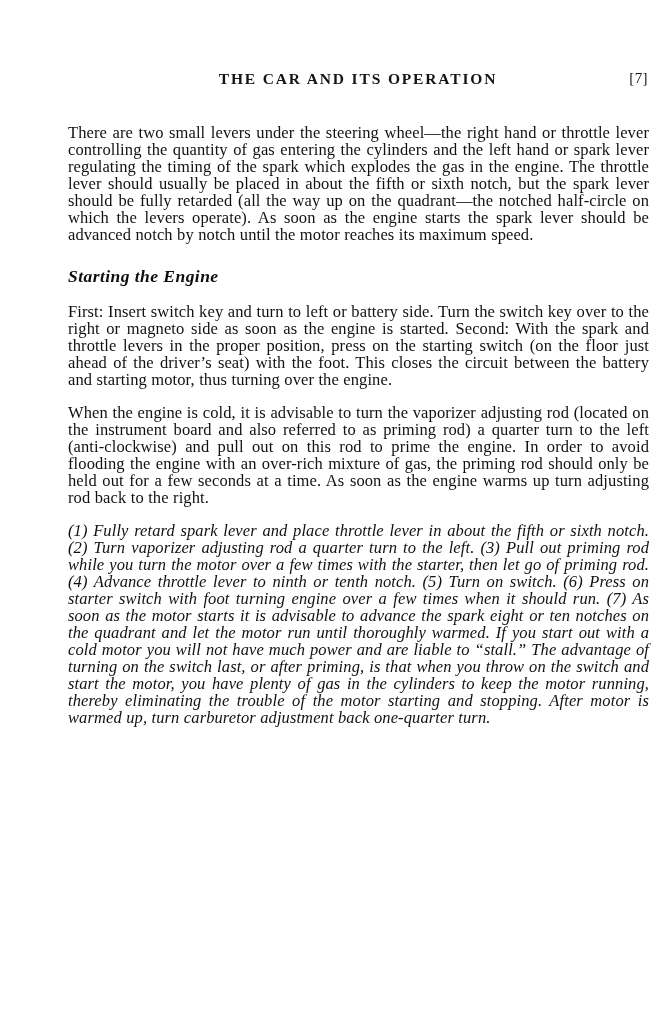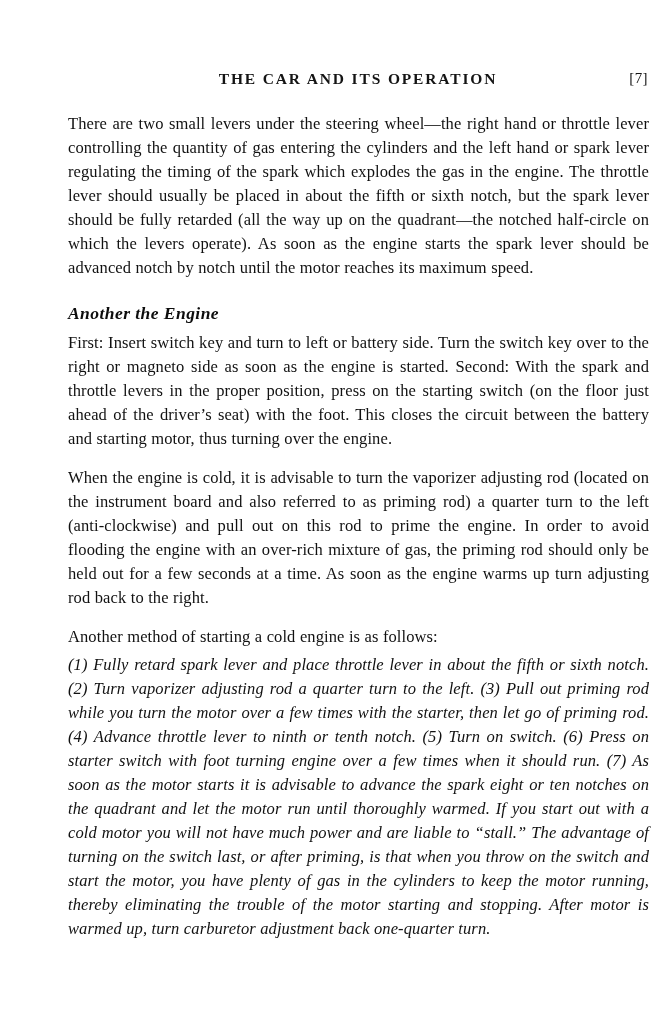--- a/index.html
+++ b/index.html
@@ -55,23 +55,23 @@
 
   
   .text-block {
     position: absolute;
     left: 68px;
     top: 108px;
     width: 581px;
   }
 
   p.para {
-    margin: 4px 0 15px 0;
+    margin: 16px 0 15px 0;
     font-size: 16.5px;
-    line-height: 24px;
+    line-height: 17px;
     text-align: justify;
     text-justify: inter-word;
     letter-spacing: 0.1px;
     word-spacing: 0.2px;
     color: #111111;
     hyphens: none;
   }
   p.para:last-child {
     margin-bottom: 0;
     font-style: italic;
@@ -100,25 +100,24 @@
 
   <div class="running-head">
     <span class="running-head-title">THE CAR AND ITS OPERATION</span>
     <span class="folio">[7]</span>
   </div>
 
   <div class="text-block">
 
     <p class="para">There are two small levers under the steering wheel—the right hand or throttle lever controlling the quantity of gas entering the cylinders and the left hand or spark lever regulating the timing of the spark which explodes the gas in the engine. The throttle lever should usually be placed in about the fifth or sixth notch, but the spark lever should be fully retarded (all the way up on the quadrant—the notched half-circle on which the levers operate). As soon as the engine starts the spark lever should be advanced notch by notch until the motor reaches its maximum speed.</p>
 
-    <h2 class="section-heading">Another the Engine</h2>
+    <h2 class="section-heading">Starting the Engine</h2>
 
     <p class="para">First: Insert switch key and turn to left or battery side. Turn the switch key over to the right or magneto side as soon as the engine is started. Second: With the spark and throttle levers in the proper position, press on the starting switch (on the floor just ahead of the driver’s seat) with the foot. This closes the circuit between the battery and starting motor, thus turning over the engine.</p>
 
     <p class="para">When the engine is cold, it is advisable to turn the vaporizer adjusting rod (located on the instrument board and also referred to as priming rod) a quarter turn to the left (anti-clockwise) and pull out on this rod to prime the engine. In order to avoid flooding the engine with an over-rich mixture of gas, the priming rod should only be held out for a few seconds at a time.  As soon as the engine warms up turn adjusting rod back to the right.</p>
 
-    <p class="para tight-after">Another method of starting a cold engine is as follows:</p>
 
     <p class="para">(1) Fully retard spark lever and place throttle lever in about the fifth or sixth notch. (2) Turn vaporizer adjusting rod a quarter turn to the left. (3) Pull out priming rod while you turn the motor over a few times with the starter, then let go of priming rod. (4) Advance throttle lever to ninth or tenth notch. (5) Turn on switch. (6) Press on starter switch with foot turning engine over a few times when it should run. (7) As soon as the motor starts it is advisable to advance the spark eight or ten notches on the quadrant and let the motor run until thoroughly warmed. If you start out with a cold motor you will not have much power and are liable to “stall.” The advantage of turning on the switch last, or after priming, is that when you throw on the switch and start the motor, you have plenty of gas in the cylinders to keep the motor running, thereby eliminating the trouble of the motor starting and stopping. After motor is warmed up, turn carburetor adjustment back one-quarter turn.</p>
 
   </div>
 
 </div>
 
 </body></html>

